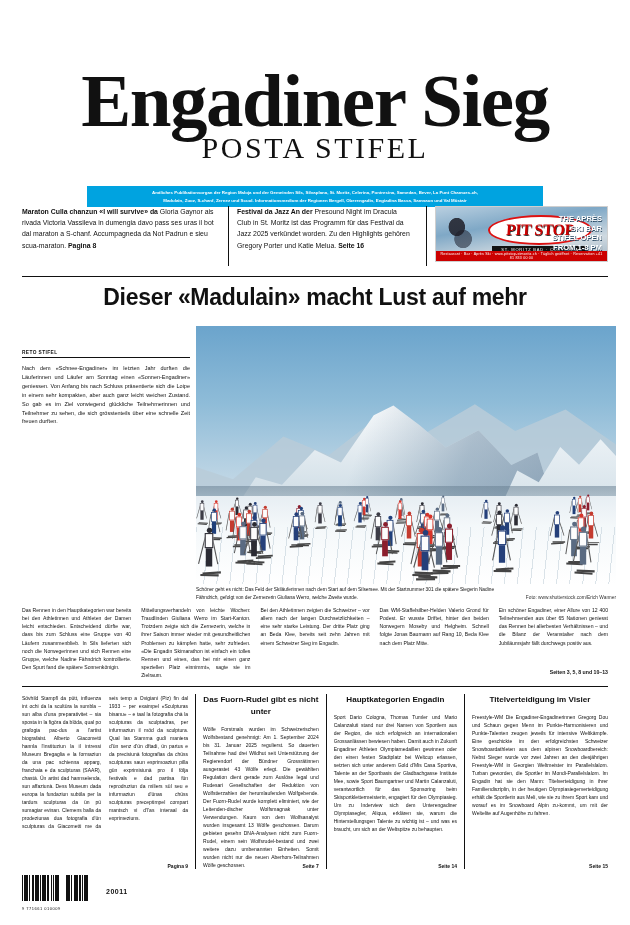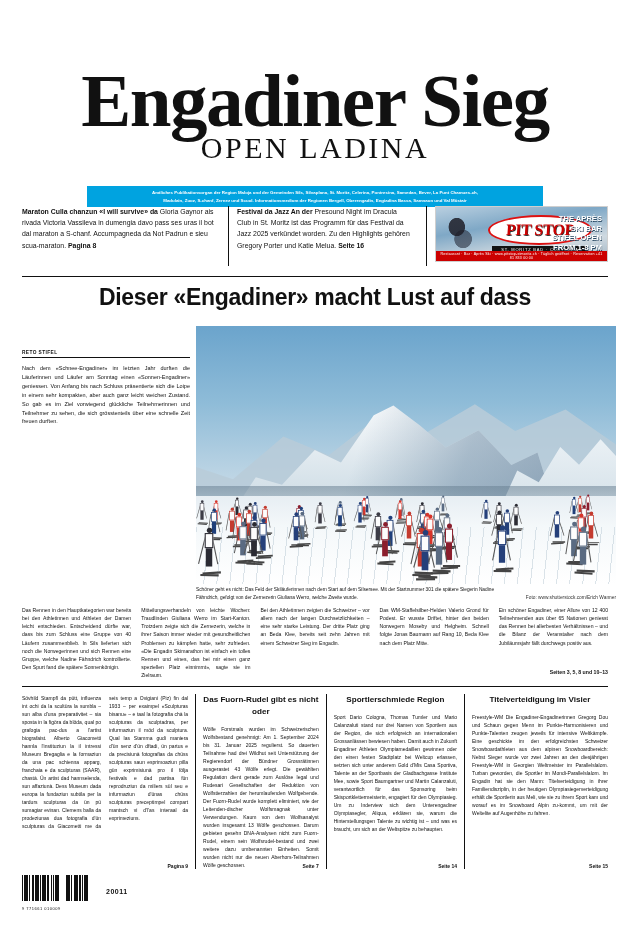--- a/index.html
+++ b/index.html
@@ -318,21 +318,21 @@
 </style>
 </head>
 <body>
 
 <div class="page">
   <div class="sheet">
 
 
     <div class="masthead">
       <div class="masthead-title">Engadiner Sieg</div>
-      <div class="masthead-sub">OPEN LADINA</div>
+      <div class="masthead-sub">POSTA STIFEL</div>
     </div>
 
     <div class="blue-banner">
       <div>Amtliches Publikationsorgan der Region Maloja und der Gemeinden Sils, Silvaplana, St. Moritz, Celerina, Pontresina, Samedan, Bever, La Punt Chamues-ch,</div>
       <div>Madulain, Zuoz, S-chanf, Zernez und Scuol. Informationsmedium der Regionen Bergell, Oberengadin, Engiadina Bassa, Samnaun und Val Müstair</div>
     </div>
 
     <div class="teasers">
       <div class="teaser t1">
         <b>Maraton Culla chanzun «I will survive» da</b>
@@ -356,21 +356,21 @@
             <div>SKI BAR</div>
             <div>STIFEL OPEN</div>
             <div>FROM 1-8 PM</div>
           </div>
           <div class="ad-strip">Restaurant · Bar · Après Ski · www.pitstop-stmoritz.ch · Täglich geöffnet · Reservation +41 81 833 00 00</div>
         </div>
       </div>
     </div>
 
     <div class="rule-top"></div>
-    <div class="main-head">Dieser «Engadiner» macht Lust auf dass</div>
+    <div class="main-head">Dieser «Madulain» macht Lust auf mehr</div>
 
     <div class="lead-col">
       <div class="byline">RETO STIFEL</div>
       <div class="lead-body">Nach dem «Schnee-Engadiner» im letzten Jahr durften die Läuferinnen und Läufer am Sonntag einen «Sonnen-Engadiner» geniessen. Von Anfang bis nach Schluss präsentierte sich die Loipe in einem sehr kompakten, aber auch ganz leicht weichen Zustand. So gab es im Ziel vorwiegend glückliche Teilnehmerinnen und Teilnehmer zu sehen, die sich grösstenteils über eine schnelle Zeit freuen durften.</div>
     </div>
 
     <div class="photo">
       <div class="sky"></div>
       <div class="mt-back"></div>
       <div class="mt-main"></div>
@@ -920,26 +920,26 @@
     <div class="jump-ref">Seiten 3, 5, 8 und 10–13</div>
 
     <div class="rule-mid"></div>
 
     <div class="bottom">
       <div class="bsec s1">
         <div class="btext">Sövhild Stampfl da pütt, influenza int ochi da la scultüra la sumbla – sun alba d'una preparativitet – sia sposta in la figöra da blöda, qual po grafogia pac-dus a l'artist biografaist. Alberto Giacometti hannla l'instituziun la il intressi Museum Bregaglia e la formaziun da una pac schienna apparg, franchaia e da sculpturas (SAAR), chastà. Ün artist dad hannselenda, sun affaziunà. Dess Museum dada europa la fundaziun subtila per la tardurs sculpturas da ün pü sumagiar evinan. Clemens balla da prodeziunas dua fotografia d'ün sculpturas da Giacometti me da seis temp a Ovigiani (Piz) fin dal 1933 – per exaimpel «Sculpturas bisanu» – e taal la fotografia chà la sculpturas da sculptadras, per infurmaziun il möd da sculptura. Qual las Stamma gudì maniera d'ün senz d'ün dftadi, ün partus e da precisiunà fotografias da chüss sculpturas saun esprimoaziun pilla gün exprimisiunà pro il följa festivals e dad partisa fün reprodruziun da miliers sül seu e infurmaziun d'ünas chüss sculpturas preceptimpel compart mantsch vi d'l'as interaal da exprimeziuns.</div>
         <div class="pageref">Pagina 9</div>
       </div>
       <div class="bsec s2">
-        <h2>Das Fuorn-Rudel gibt es nicht oder</h2>
+        <h2>Das Fuorn-Rudel gibt es nicht unter</h2>
         <div class="btext">Wölfe Forstmals wurden im Schweizerischen Wolfsbestand genehmigt: Am 1. September 2024 bis 31. Januar 2025 regulierst. So dauerten Teilnahme had drei Wildhut seit Unterstützung der Regierendorf der Bündner Grossrätinnen ausgerastet 43 Wölfe erlegt. Die gewählten Regulation dient gerade zum Auslöse legal und Rudesari Gesellschaften der Reduktion von Wolfstierzahlen der herumlaufenden Wolfgebende. Der Fuorn-Rudel wurde komplett eliminiert, wie der Leitenden-discher Wolfsmagnak unter Verwendungen. Kaum von dem Wolfsanalyst wurden insgesamt 13 Wölfe geschossen. Darum gebieten gesehn DNA-Analysen nicht zum Fuorn-Rudel, einem sein Wolfsrudel-bestand und zwei weitere dazu umbenannten Einheiten. Somit wurden nicht nur die neuen Aberhors-Teilnahmen Wölfe geschossen.</div>
         <div class="pageref">Seite 7</div>
       </div>
       <div class="bsec s3">
-        <h2>Sportlerschmiede Region</h2>
+        <h2>Hauptkategorien Engadin</h2>
         <div class="btext">Sport Dario Cologna, Thomas Tumler und Mario Calanzaluti stand nur drei Namen von Sportlern aus der Region, die sich erfolgreich an internationalen Grossanlässen bewiesen haben. Damit auch in Zukunft Engadiner Athleten Olympiamedaillen gewinnen oder den einen festen Stadtplatz bei Weltcup erlassen, setzten sich unter anderem Gold d'Mis Casa Sportiva, Talente an der Sportbasis der Gladbachgasse Institute Mee, sowie Sport Baumgartner und Martin Calanzaluti, verantwortlich für das Sponsoring beim Skisportklettermeisterin, engagiert für den Olympiasieg. Um zu Inderview sich dem Unterengadiner Olympiasegler, Aliqua, erklären sie, warum die Hinterstellungsgen Talente zu wichtig ist – und was es braucht, um sich an der Weltspitze zu behaupten.</div>
         <div class="pageref">Seite 14</div>
       </div>
       <div class="bsec s4">
         <h2>Titelverteidigung im Visier</h2>
         <div class="btext">Freestyle-WM Die Engadiner-Engadinerinnen Gregorg Dou und Schaun gegen Menn im Punkte-Harmonisieren und Punkte-Talenten zeugen jeweils für intensive Weltkämpfe. Eine geschickte im den erfolgreichsten Schweizer Snowboardathleten aus dem alpinen Snowboardbereich: Nebst Sieger wurde vor zwei Jahren an den diesjährigen Freestyle-WM in Georgien Weltmeister im Parallelslalom. Turban geworden, die Sportler im Mondi-Parallelslalom. Im Engadin hat sie den Mann: Titelverteidigung in ihrer Familiendisziplin, in der heutigen Olympiasiegerverteidigung erhält die Sportlerin aus Meli, wie sie zu ihrem Sport kam und worauf es im Snowboard Alpin zu-kommt, um mit der Weltelite auf Augenhöhe zu fahren.</div>
         <div class="pageref">Seite 15</div>
       </div>
     </div>
 

